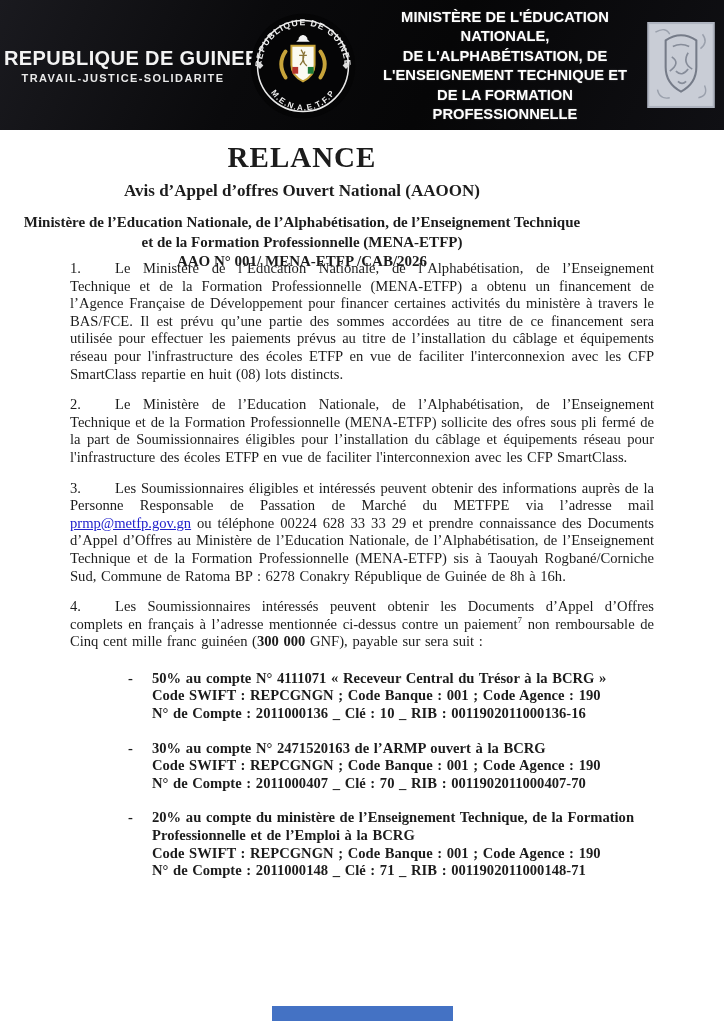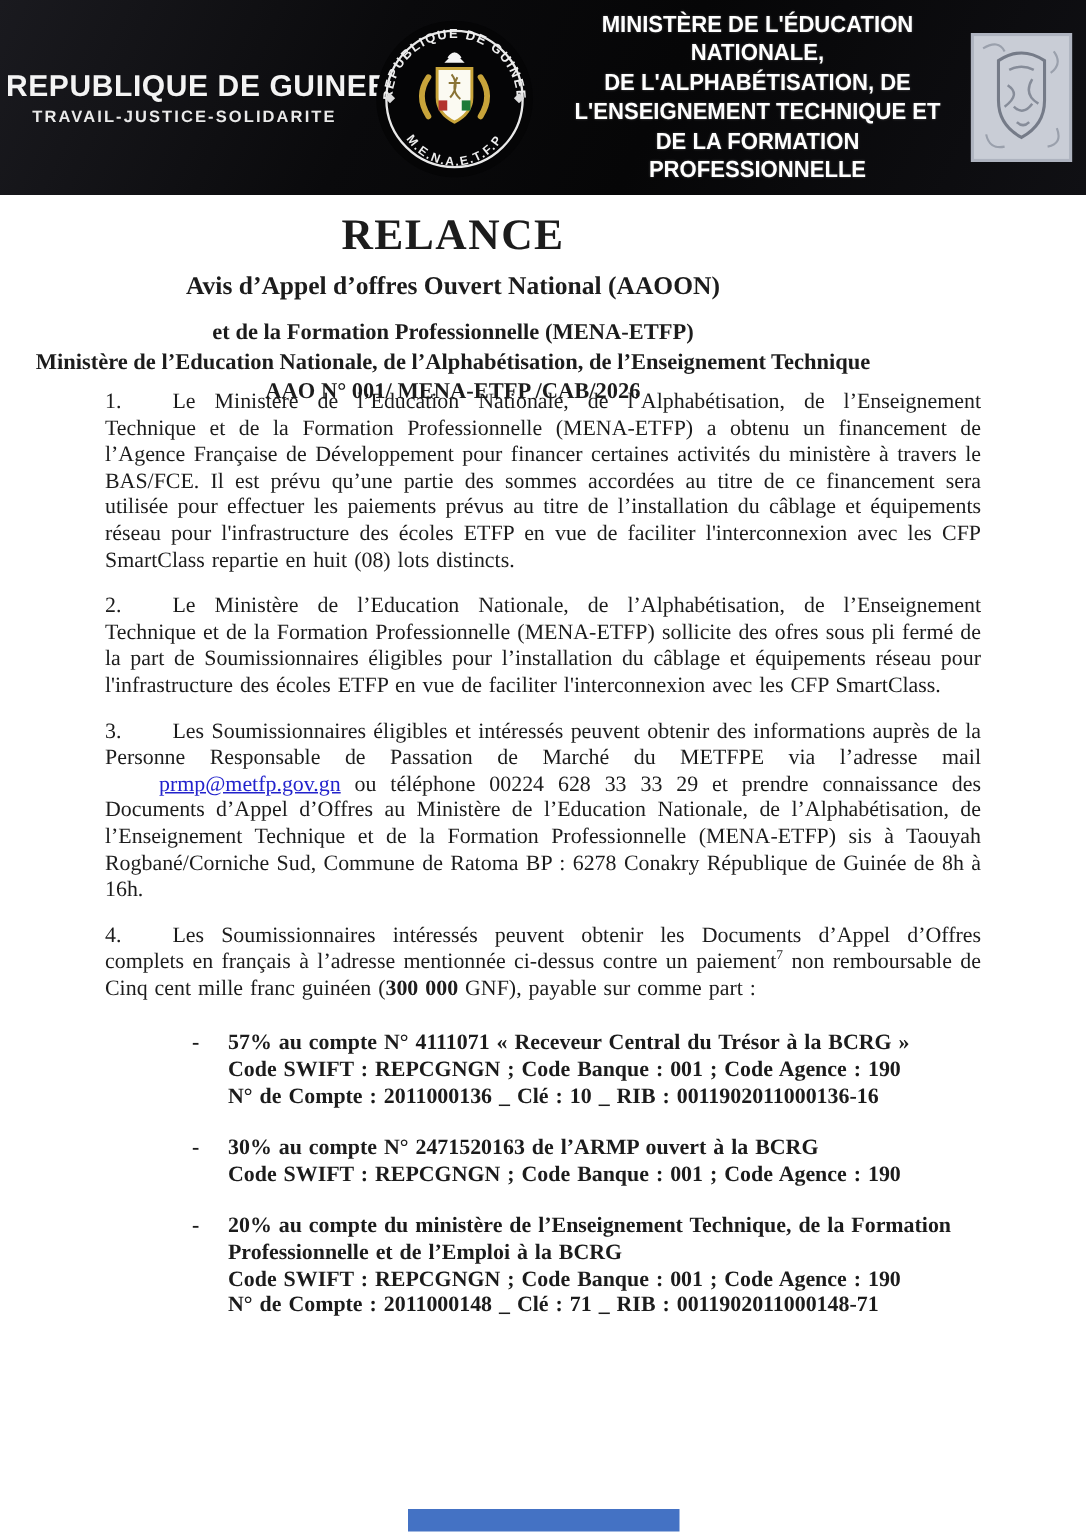--- a/index.html
+++ b/index.html
@@ -44,21 +44,21 @@
   .notice-type { font-size:17px; font-weight:bold; margin-top:7px; }
   .tmin { font-size:15px; font-weight:bold; line-height:19.5px; margin-top:12px; }
 
   
   .content {
     position:absolute; top:260px; left:70px; width:584px;
     font-size:14.6px; line-height:17.6px; text-align:justify; word-spacing:1px;
   }
   .para { margin:0 0 13px 0; }
   .pnum { display:inline-block; width:45px; }
-  .link { color:#2222cc; text-decoration:underline;margin-left:36px; }
+  .link { color:#2222cc; text-decoration:underline; }
   sup.fn { font-size:9px; line-height:0; vertical-align:super; }
 
   .bullets { margin-top:19px; }
   .bullet { display:flex; margin:0 0 17px 58px; font-weight:bold; text-align:left; }
   .dash { width:24px; flex:0 0 auto; }
   .blines { flex:1; max-width:496px; }
   .bline { line-height:17.6px; }
 
   
   .accent-bar {
@@ -115,47 +115,48 @@
       <path d="M18 18 Q33 8 48 18 L48 44 Q48 60 33 68 Q18 60 18 44 Z" fill="none" stroke="#757b88" stroke-width="2"></path>
       <path d="M25 24 q8 -4 16 0 M24 34 q9 6 -2 14 M40 30 q-6 10 4 16 M28 48 q6 6 12 -2 M30 58 q4 4 8 0" fill="none" stroke="#868c99" stroke-width="1.6"></path>
       <path d="M8 10 q10 -6 14 2 M54 12 q6 8 -2 14 M10 66 q2 10 12 8 M56 62 q4 10 -6 12" fill="none" stroke="#9aa0ac" stroke-width="1.4"></path>
     </svg>
   </div>
 
   <div class="title-block">
     <div class="relance">RELANCE</div>
     <div class="notice-type">Avis d’Appel d’offres Ouvert National (AAOON)</div>
     <div class="tmin">
+      <div>Ministère de l’Education Nationale, de l’Alphabétisation, de l’Enseignement Technique</div>
       <div>et de la Formation Professionnelle (MENA-ETFP)</div>
-      <div>Ministère de l’Education Nationale, de l’Alphabétisation, de l’Enseignement Technique</div>
       <div>AAO N° 001/ MENA-ETFP /CAB/2026</div>
     </div>
   </div>
 
   <div class="content">
     <div id="paragraphs">
         <p class="para"><span class="pnum">1.</span><span>Le Ministère de l’Education Nationale, de l’Alphabétisation, de l’Enseignement Technique et de la Formation Professionnelle (MENA-ETFP) a obtenu un financement de l’Agence Française de Développement pour financer certaines activités du ministère à travers le BAS/FCE.  Il est prévu qu’une partie des sommes accordées au titre de ce financement sera utilisée pour effectuer les paiements prévus au titre de l’installation du câblage et équipements réseau pour l'infrastructure des écoles ETFP en vue de faciliter l'interconnexion avec les CFP SmartClass repartie en huit (08) lots distincts.</span></p>
         <p class="para"><span class="pnum">2.</span><span>Le Ministère de l’Education Nationale, de l’Alphabétisation, de l’Enseignement Technique et de la Formation Professionnelle (MENA-ETFP) sollicite des ofres sous pli fermé de la part de Soumissionnaires éligibles pour l’installation du câblage et équipements réseau pour l'infrastructure des écoles ETFP en vue de faciliter l'interconnexion avec les CFP SmartClass.</span></p>
         <p class="para"><span class="pnum">3.</span><span>Les Soumissionnaires éligibles et intéressés peuvent obtenir des informations auprès de la Personne Responsable de Passation de Marché du METFPE via l’adresse mail </span><a class="link" href="#" style="color: rgb(34, 34, 204);">prmp@metfp.gov.gn</a><span>  ou téléphone 00224 628 33 33 29 et prendre connaissance des Documents d’Appel d’Offres au Ministère de l’Education Nationale, de l’Alphabétisation, de l’Enseignement Technique et de la Formation Professionnelle (MENA-ETFP) sis à Taouyah Rogbané/Corniche Sud, Commune de Ratoma BP : 6278 Conakry République de Guinée de 8h à 16h.</span></p>
-        <p class="para"><span class="pnum">4.</span><span>Les Soumissionnaires intéressés peuvent obtenir les Documents d’Appel d’Offres complets en français à l’adresse mentionnée ci-dessus contre un paiement</span><sup class="fn">7</sup><span> non remboursable de Cinq cent mille franc guinéen (</span><b>300 000</b><span> GNF), payable sur comme part :</span></p>
+        <p class="para"><span class="pnum">4.</span><span>Les Soumissionnaires intéressés peuvent obtenir les Documents d’Appel d’Offres complets en français à l’adresse mentionnée ci-dessus contre un paiement</span><sup class="fn">7</sup><span> non remboursable de Cinq cent mille franc guinéen (</span><b>300 000</b><span> GNF), payable sur sera suit :</span></p>
       </div>
     <div id="bullets" class="bullets">
         <div class="bullet">
           <span class="dash">-</span>
           <div class="blines">
-            <div class="bline">57% au compte N° 4111071 « Receveur Central du Trésor à la BCRG »</div>
+            <div class="bline">50% au compte N° 4111071 « Receveur Central du Trésor à la BCRG »</div>
             <div class="bline">Code SWIFT : REPCGNGN ; Code Banque : 001 ; Code Agence : 190</div>
             <div class="bline">N° de Compte : 2011000136 _ Clé : 10 _ RIB : 0011902011000136-16</div>
           </div>
         </div>
         <div class="bullet">
           <span class="dash">-</span>
           <div class="blines">
             <div class="bline">30% au compte N° 2471520163 de l’ARMP ouvert à la BCRG</div>
             <div class="bline">Code SWIFT : REPCGNGN ; Code Banque : 001 ; Code Agence : 190</div>
+            <div class="bline">N° de Compte : 2011000407 _ Clé : 70 _ RIB : 0011902011000407-70</div>
           </div>
         </div>
         <div class="bullet">
           <span class="dash">-</span>
           <div class="blines">
             <div class="bline">20% au compte du ministère de l’Enseignement Technique, de la Formation Professionnelle et de l’Emploi à la BCRG</div>
             <div class="bline">Code SWIFT : REPCGNGN ; Code Banque : 001 ; Code Agence : 190</div>
             <div class="bline">N° de Compte : 2011000148 _ Clé : 71 _ RIB : 0011902011000148-71</div>
           </div>
         </div>

